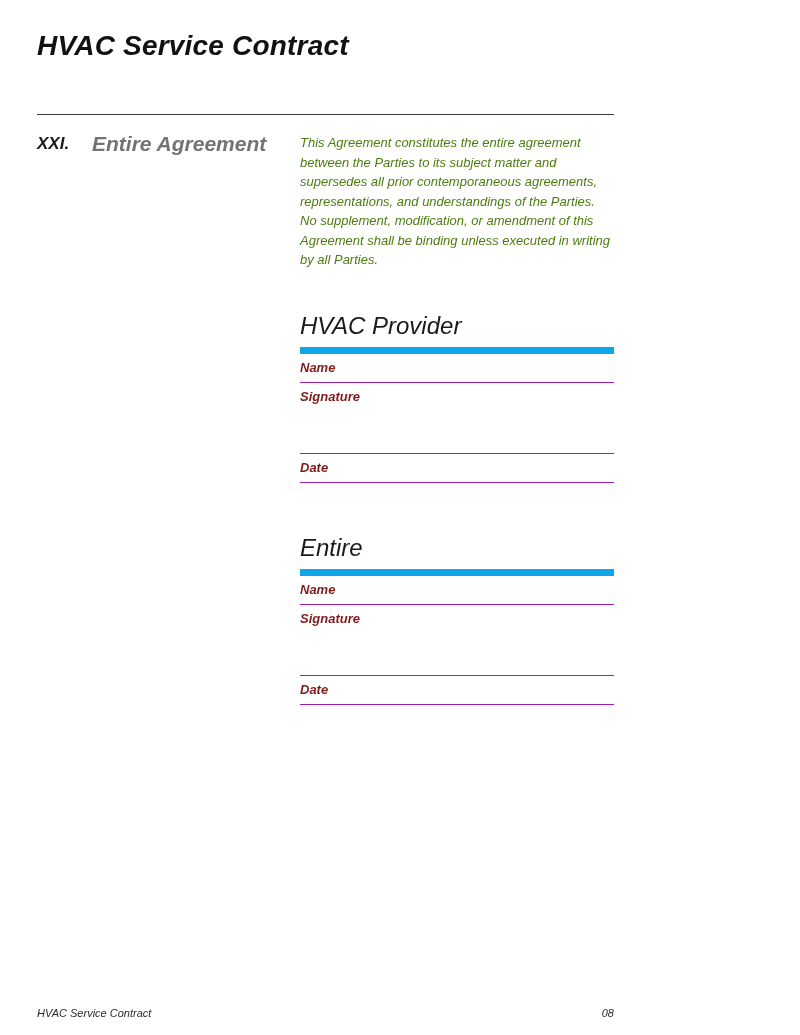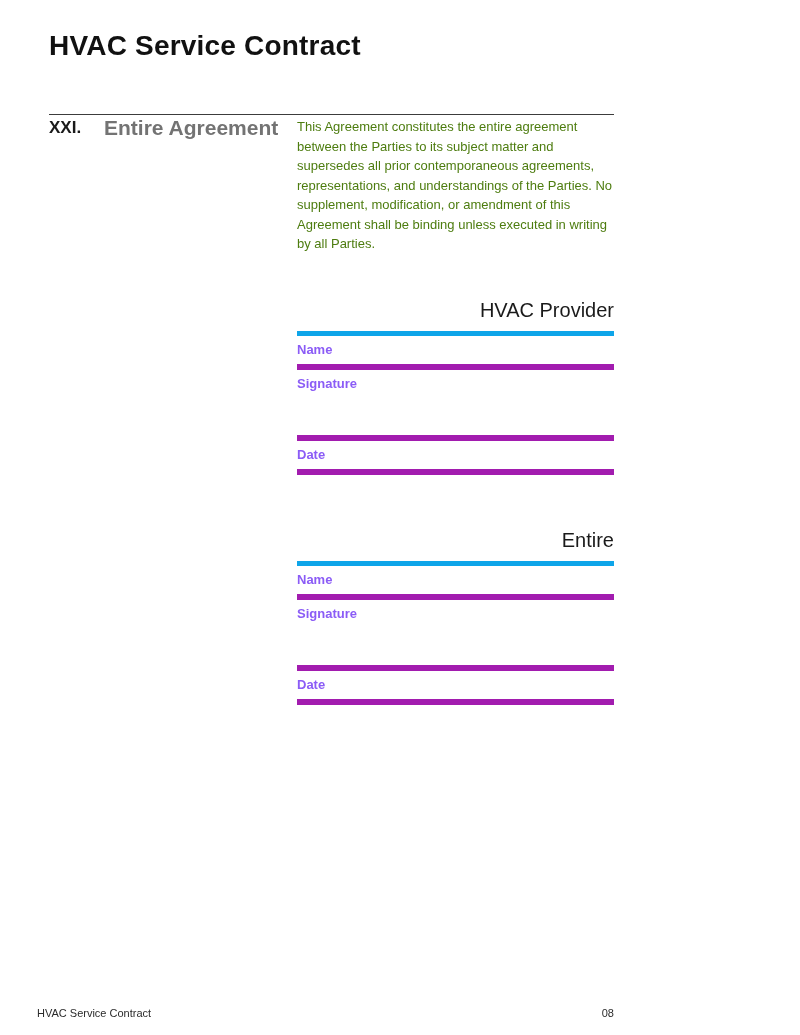--- a/index.html
+++ b/index.html
@@ -7,40 +7,42 @@
   body {
     font-family: "Liberation Sans", "DejaVu Sans", sans-serif;
     color: #1a1a1a;
     -webkit-font-smoothing: antialiased;
   }
   .page {
     position: relative;
     width: 652px;
     height: 1035px;
     background: #ffffff;
-    padding: 0 38px 0 49px;
+    padding: 0 38px 0 37px;
     overflow: hidden;
+    font-style: italic;
   }
   .doc-title {
     margin-top: 29px;
     font-size: 28px;
     line-height: 34px;
     font-weight: 700;
     letter-spacing: 0.2px;
     color: #111111;
   }
   .top-rule {
     border: none;
     border-top: 1px solid #3c3c3c;
     height: 0;
     margin-top: 51px;
   }
   .content-row {
     display: flex;
-    margin-top: 2px;
+    margin-top: 18px;
+    gap: 15px;
   }
   .left-col {
     width: 248px;
     flex: 0 0 248px;
     display: flex;
     align-items: flex-start;
   }
   .section-number {
     width: 55px;
     flex: 0 0 55px;
@@ -57,37 +59,36 @@
   }
   .right-col { flex: 1; min-width: 0; }
   .body-para {
     font-size: 13px;
     line-height: 19.5px;
     font-weight: 400;
     color: #4d7c0f;
   }
   .body-para + .body-para { margin-top: 20px; }
   .sig-block-heading {
-    font-size: 20px;
+    font-size: 24px;
     line-height: 24px;
     font-weight: 400;
     color: #1a1a1a;
     padding-bottom: 9px;
-    border-bottom: 5px solid #0ea5e9;
-    text-align: right;
+    border-bottom: 7px solid #0ea5e9;
   }
   .sig-block:first-of-type .sig-block-heading { margin-top: 44px; }
   .sig-block + .sig-block .sig-block-heading { margin-top: 53px; }
   .sig-row {
     padding: 6px 0 6px;
-    border-bottom: 6px solid #a21caf;
+    border-bottom: 1px solid #a21caf;
     font-size: 13px;
     line-height: 16px;
     font-weight: 700;
-    color: #8b5cf6;
+    color: #7f1d1d;
   }
   .sig-row.signature-row {
     height: 71px;
     padding-top: 6px;
   }
   .page-footer {
     position: absolute;
     left: 37px;
     right: 38px;
     bottom: 15px;

